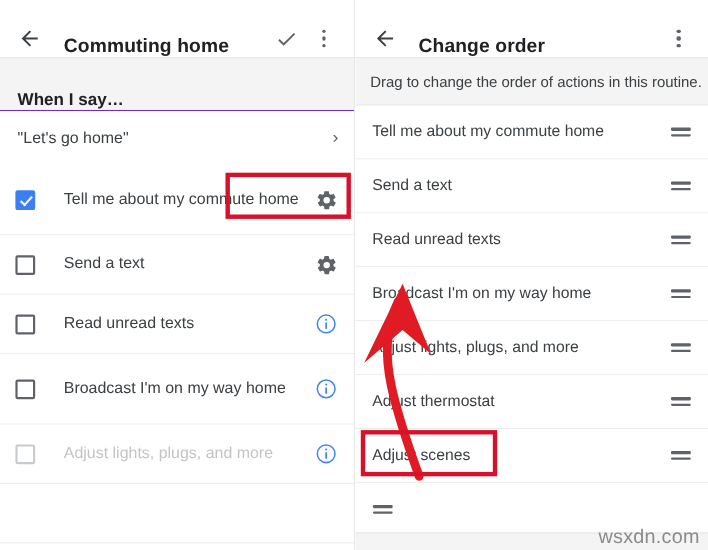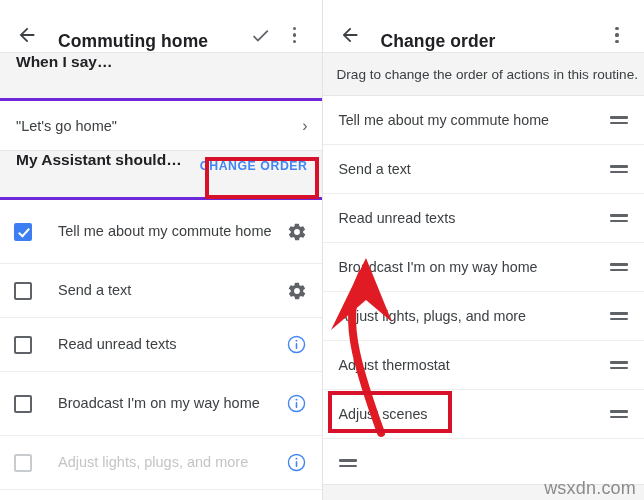--- a/index.html
+++ b/index.html
@@ -69,23 +69,23 @@
     width: 3.2px;
     height: 3.2px;
     border-radius: 50%;
     background: #5f6368;
   }
 
   
   .section-band {
     background: #f4f4f4;
     border-top: 1px solid #e6e6e6;
-    border-bottom: 3px solid #6d28d9;
-    display: flex;
-    align-items: flex-start;
+    border-bottom: 1px solid #6d28d9;
+    display: flex;
+    align-items: flex-end;
     box-sizing: border-box;
   }
   .band-when {
     height: 49px;
     padding-left: 16px;
   }
   .band-when .band-title {
     font-size: 15.5px;
     font-weight: bold;
     color: #202124;
@@ -299,24 +299,20 @@
 
     <div class="section-band band-when">
       <span class="band-title">When I say…</span>
     </div>
 
     <div class="row-phrase">
       <span class="phrase-text">"Let's go home"</span>
       <span class="chevron">›</span>
     </div>
 
-    <div class="section-band band-assistant">
-      <span class="band-title">My Assistant should…</span>
-      <button class="change-order-btn">CHANGE ORDER</button>
-    </div>
 
     <div id="left-actions">
         <div class="action-row tall">
           <div class="checkbox checked"></div>
           <div class="action-label">Tell me about my commute home</div>
           <div class="trail-icon">
             <svg width="20" height="20" viewBox="0 0 24 24">
               <path fill="#5f6368" d="M19.4 13a7.8 7.8 0 0 0 0-2l2.1-1.6a.5.5 0 0 0 .1-.6l-2-3.5a.5.5 0 0 0-.6-.2l-2.5 1a7.6 7.6 0 0 0-1.7-1l-.4-2.6a.5.5 0 0 0-.5-.4h-4a.5.5 0 0 0-.5.4l-.4 2.6a7.6 7.6 0 0 0-1.7 1l-2.5-1a.5.5 0 0 0-.6.2l-2 3.5a.5.5 0 0 0 .1.6L4.6 11a7.8 7.8 0 0 0 0 2l-2.1 1.6a.5.5 0 0 0-.1.6l2 3.5a.5.5 0 0 0 .6.2l2.5-1a7.6 7.6 0 0 0 1.7 1l.4 2.6a.5.5 0 0 0 .5.4h4a.5.5 0 0 0 .5-.4l.4-2.6a7.6 7.6 0 0 0 1.7-1l2.5 1a.5.5 0 0 0 .6-.2l2-3.5a.5.5 0 0 0-.1-.6zM12 15.5A3.5 3.5 0 1 1 15.5 12 3.5 3.5 0 0 1 12 15.5z"></path>
             </svg>
           </div>

